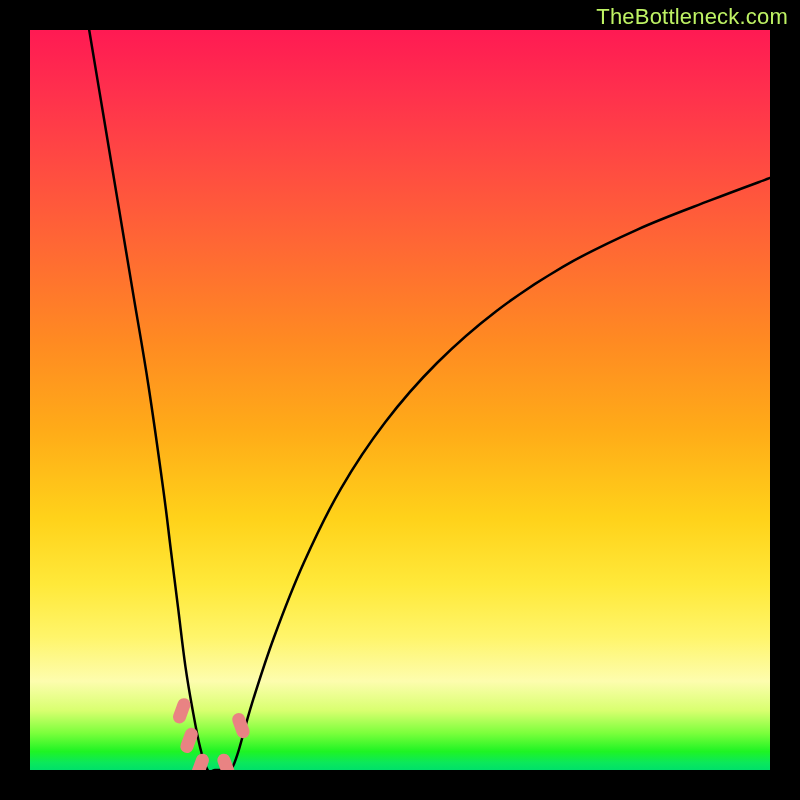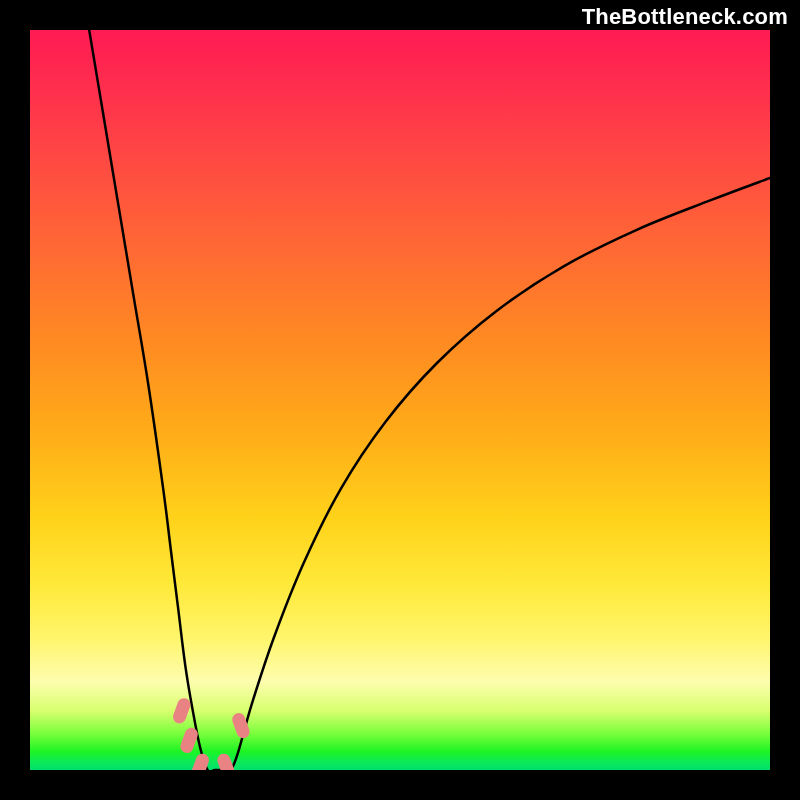--- a/index.html
+++ b/index.html
@@ -51,24 +51,24 @@
   svg.curve {
     position: absolute;
     inset: 0;
     width: 100%;
     height: 100%;
   }
   .watermark {
     position: absolute;
     top: 4px;
     right: 12px;
-    color: #ffffff;
+    color: #bef264;
     font-size: 22px;
     letter-spacing: 0.2px;
-    font-weight: 700;
+    font-weight: 400;
     user-select: none;
   }
 </style>
 </head>
 <body>
 
 <div class="frame">
 
   <div class="watermark">TheBottleneck.com</div>
 

